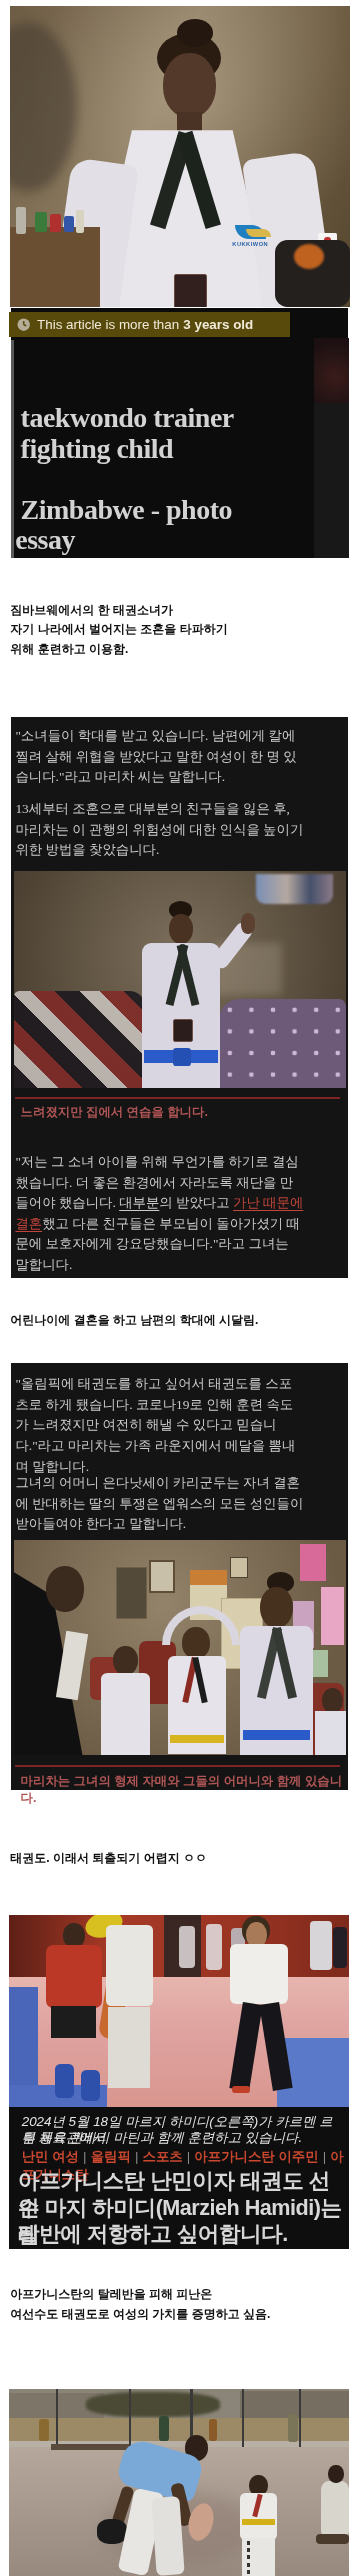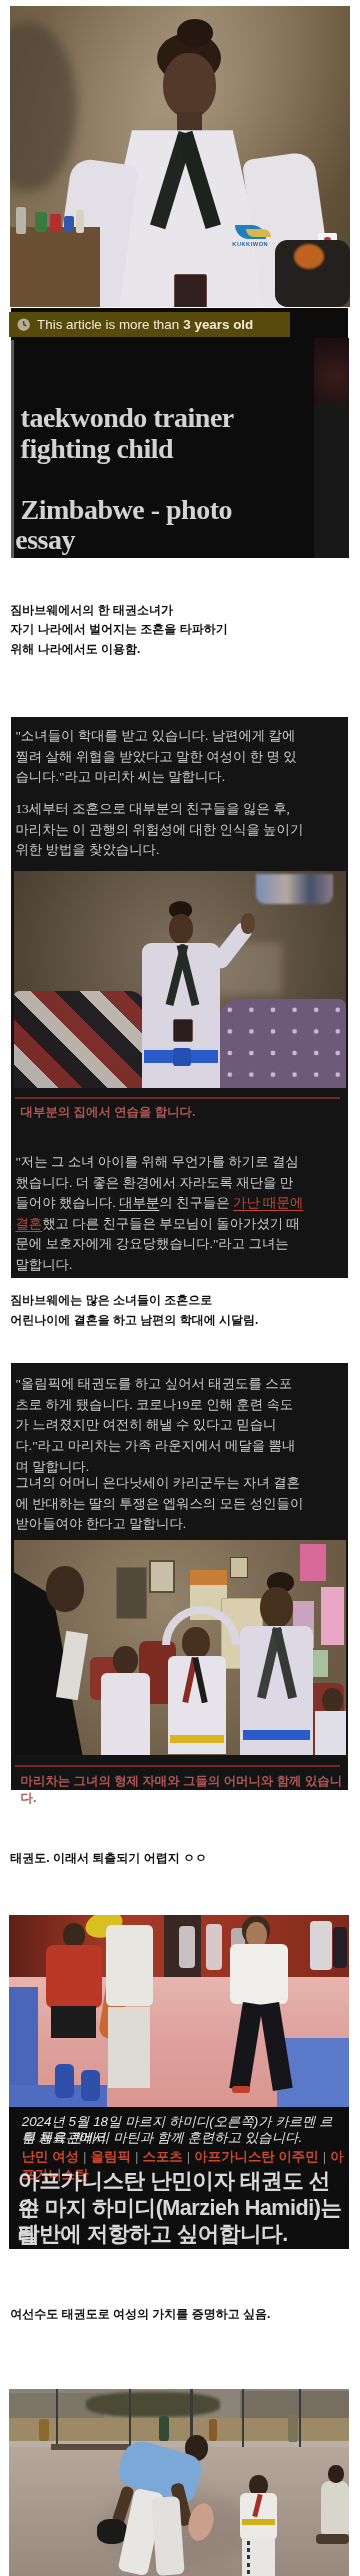--- a/index.html
+++ b/index.html
@@ -84,21 +84,21 @@
         <line x1="13" y1="13" x2="13" y2="6" stroke="#574a0b" stroke-width="3"></line>
         <line x1="13" y1="13" x2="18" y2="15" stroke="#574a0b" stroke-width="3"></line>
       </svg>
     </span>
     <span>This article is more than</span>
     <b>3 years old</b>
   </div>
 
   <div class="s ktext" style="left:10.3px;top:601px;">짐바브웨에서의 한 태권소녀가</div>
   <div class="s ktext" style="left:10.3px;top:620px;">자기 나라에서 벌어지는 조혼을 타파하기</div>
-  <div class="s ktext" style="left:10.3px;top:640px;">위해 나라에서도 이용함.</div>
+  <div class="s ktext" style="left:10.3px;top:640px;">위해 훈련하고 이용함.</div>
 
   <div class="s qblock" style="left:11.3px;top:717px;width:337px;height:561px;">
     <div class="s serifp" style="left:4.1px;top:9.3px;">"소녀들이 학대를 받고 있습니다. 남편에게 칼에 찔려 살해 위협을 받았다고 말한 여성이 한 명 있습니다."라고 마리차 씨는 말합니다.</div>
     <div class="s serifp" style="left:4.1px;top:82px;">13세부터 조혼으로 대부분의 친구들을 잃은 후, 마리차는 이 관행의 위험성에 대한 인식을 높이기 위한 방법을 찾았습니다.</div>
 
     <div class="photo" style="left:3.1px;top:154px;width:332px;height:217px;
                 background:radial-gradient(circle at 50% 38%, #7d6f5c, #4a3f30 85%);">
       <div class="s" style="left:201px;top:72px;width:67px;height:52px;background:rgba(235,222,198,0.18);filter:blur(4.1px);"></div>
       <div class="s" style="left:242px;top:2.6px;width:77px;height:30px;background:linear-gradient(90deg,#7a8fb5,#b5a8a0 40%,#46506a 70%,#8a7a88);border-radius:0 0 9.3px 9.3px;filter:blur(1px);"></div>
       <div class="s" style="left:0;top:120px;width:131px;height:98px;background:repeating-linear-gradient(45deg,rgba(25,22,28,0.85) 0 17.5px,rgba(210,204,200,0.8) 17.5px 32px,rgba(130,40,38,0.85) 32px 49px);border-radius:5.2px 15.5px 0 0;"></div>
@@ -109,28 +109,27 @@
       <div class="s" style="left:159px;top:73px;width:8.2px;height:62px;background:#242a24;transform:rotate(14deg);"></div>
       <div class="s" style="left:170px;top:73px;width:8.2px;height:62px;background:#242a24;transform:rotate(-14deg);"></div>
       <div class="s" style="left:192px;top:66px;width:52px;height:16.5px;background:#d9d6e2;transform:rotate(-52deg);border-radius:7.2px;"></div>
       <div class="s" style="left:227px;top:42px;width:13.4px;height:20.6px;background:#5c4130;border-radius:45%;"></div>
       <div class="s" style="left:130px;top:179px;width:74px;height:13.4px;background:#2a5bc8;"></div>
       <div class="s" style="left:159px;top:177px;width:17.5px;height:17.5px;background:#2450b4;border-radius:3.1px;"></div>
       <div class="s" style="left:159px;top:148px;width:17.5px;height:20.6px;background:#2b1d1c;border:1px solid #705048;border-radius:2.1px;"></div>
     </div>
 
     <div class="s rule" style="left:4.1px;top:380px;width:325px;"></div>
-    <div class="s redcap" style="left:9.3px;top:387px;">대부분의 집에서 연습을 합니다.</div>
+    <div class="s redcap" style="left:9.3px;top:387px;">느려졌지만 집에서 연습을 합니다.</div>
 
     <div class="s serifp" style="left:4.1px;top:435px;">
-      <span>"저는 그 소녀 아이를 위해 무언가를 하기로 결심했습니다. 더 좋은 환경에서 자라도록 재단을 만들어야 했습니다. </span><span class="under">대부분</span><span>의 친구들은 </span><span class="redtxt under">가난 때문에 결혼</span><span>했고 다른 친구들은 부모님이 돌아가셨기 때문에 보호자에게 강요당했습니다."라고 그녀는 말합니다.</span>
-    </div>
-  </div>
-
-  <div class="s ktext" style="left:10.3px;top:1291px;">짐바브웨에는 많은 소녀들이 조혼으로</div>
+      <span>"저는 그 소녀 아이를 위해 무언가를 하기로 결심했습니다. 더 좋은 환경에서 자라도록 재단을 만들어야 했습니다. </span><span class="under">대부분</span><span>의 받았다고 </span><span class="redtxt under">가난 때문에 결혼</span><span>했고 다른 친구들은 부모님이 돌아가셨기 때문에 보호자에게 강요당했습니다."라고 그녀는 말합니다.</span>
+    </div>
+  </div>
+
   <div class="s ktext" style="left:10.3px;top:1311px;">어린나이에 결혼을 하고 남편의 학대에 시달림.</div>
 
   <div class="s qblock" style="left:11.3px;top:1363px;width:337px;height:427px;">
     <div class="s serifp" style="left:4.1px;top:11.3px;">"올림픽에 태권도를 하고 싶어서 태권도를 스포츠로 하게 됐습니다. 코로나19로 인해 훈련 속도가 느려졌지만 여전히 해낼 수 있다고 믿습니다."라고 마리차는 가족 라운지에서 메달을 뽐내며 말합니다.</div>
     <div class="s serifp" style="left:4.1px;top:110px;">그녀의 어머니 은다낫세이 카리군두는 자녀 결혼에 반대하는 딸의 투쟁은 엡워스의 모든 성인들이 받아들여야 한다고 말합니다.</div>
 
     <div class="photo" style="left:3.1px;top:177px;width:332px;height:215px;
                 background:radial-gradient(circle at 45% 30%, #93836a, #6b5b45 75%);">
       <div class="s" style="left:102px;top:27px;width:29px;height:50px;background:#544a3a;border:1.5px solid #6e5f48;"></div>
       <div class="s" style="left:135px;top:19.6px;width:21.6px;height:29px;background:#c8c0a8;border:2.1px solid #5e4e38;"></div>
@@ -205,20 +204,21 @@
     <div class="s acap" style="left:12.4px;top:7.2px;">2024년 5월 18일 마르지 하미디(오른쪽)가 카르멘 르 루 체육관에서</div>
     <div class="s acap" style="left:12.4px;top:23px;">팀 동료 콴바리 마틴과 함께 훈련하고 있습니다.</div>
     <div class="s tags" style="left:12.4px;top:41px;">
       <span>난민 여성</span><span class="tagsep">|</span><span>올림픽</span><span class="tagsep">|</span><span>스포츠</span><span class="tagsep">|</span><span>아프가니스탄 이주민</span><span class="tagsep">|</span><span>아프가니스탄</span>
     </div>
     <div class="s ahead" style="left:8.8px;top:60px;">아프가니스탄 난민이자 태권도 선수</div>
     <div class="s ahead" style="left:8.8px;top:87px;">인 마지 하미디(Marzieh Hamidi)는 탈</div>
     <div class="s ahead" style="left:8.8px;top:113px;">레반에 저항하고 싶어합니다.</div>
   </div>
 
+  <div class="s ktext" style="left:10.3px;top:2285px;">아프가니스탄의 탈레반을 피해 피난온</div>
   <div class="s ktext" style="left:10.3px;top:2305px;">여선수도 태권도로 여성의 가치를 증명하고 싶음.</div>
 
   <div class="photo" style="left:9.3px;top:2389px;width:340px;height:205px;">
     <div class="s" style="left:0;top:0;width:340px;height:31px;background:#8a8578;"></div>
     <div class="s" style="left:0;top:4.1px;width:95px;height:27px;background:#7d7568;"></div>
     <div class="s" style="left:231px;top:2.1px;width:109px;height:30px;background:#766e60;"></div>
     <div class="s" style="left:77px;top:3.1px;width:134px;height:25px;background:#4a4a35;border-radius:40%;filter:blur(1.5px);"></div>
     <div class="s" style="left:0;top:29px;width:340px;height:25px;background:#9c8a66;"></div>
     <div class="s" style="left:0;top:52px;width:340px;height:8.2px;background:#b8b0a4;"></div>
     <div class="s" style="left:0;top:58px;width:340px;height:147px;background:linear-gradient(#b5a79b,#93857a);"></div>

